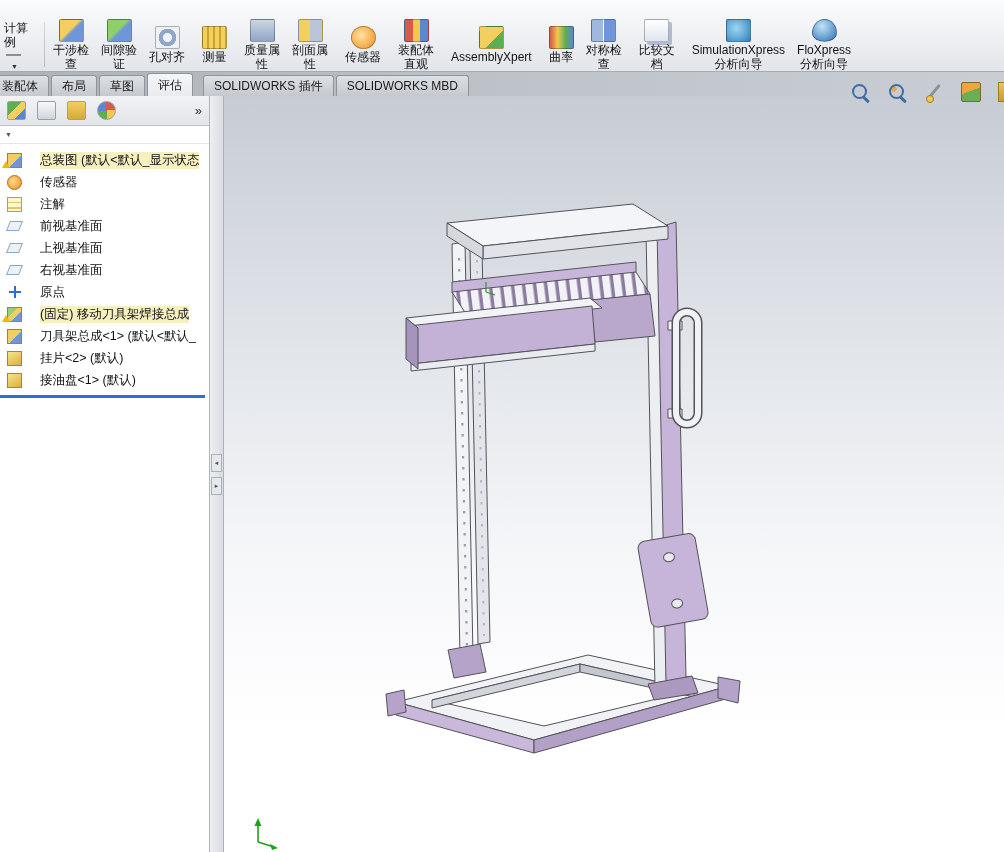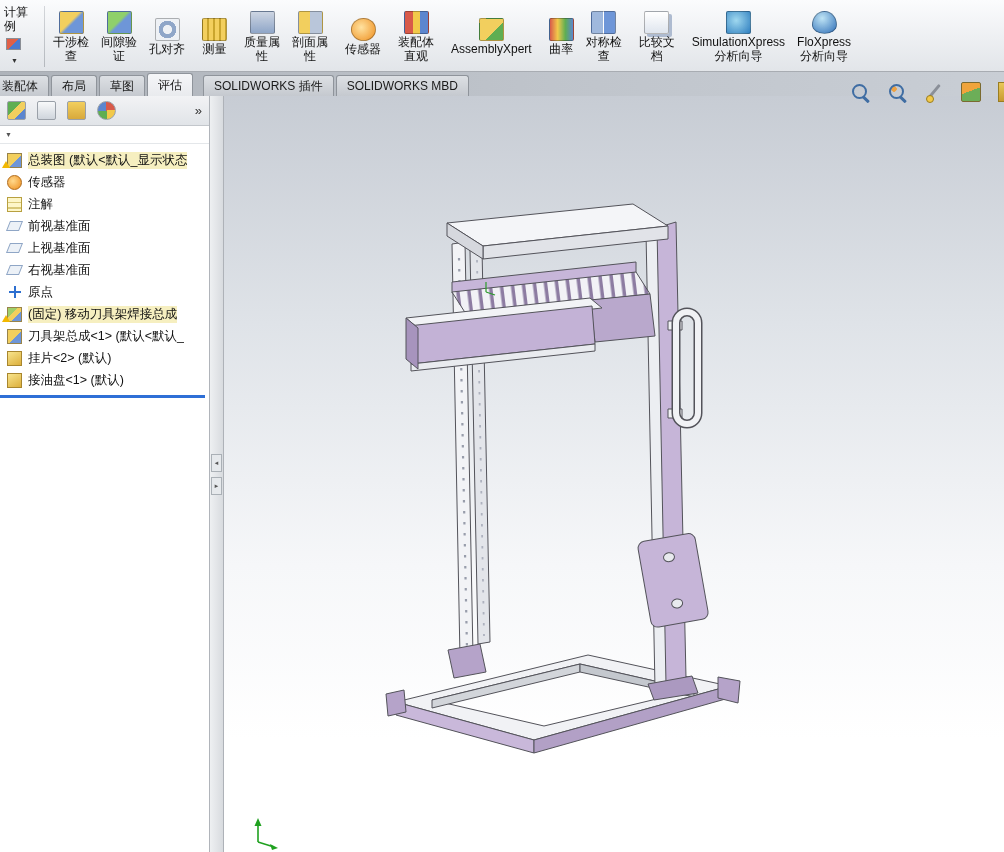--- a/index.html
+++ b/index.html
@@ -3,21 +3,21 @@
 <meta charset="utf-8">
 <style>
   *{box-sizing:border-box;margin:0;padding:0}
   html,body{width:1004px;height:852px;overflow:hidden}
   body{font-family:"Liberation Sans","DejaVu Sans",sans-serif;background:#fff;color:#111}
   .app{position:relative;width:1004px;height:852px;overflow:hidden;background:#fff}
 
   
   .ribbon{position:absolute;left:0;top:0;width:100%;height:72px;
     background:linear-gradient(#fbfcfd,#edeff2 55%,#e2e5e9);
-    border-bottom:1px solid #a8acb2;display:flex;align-items:stretch;padding-top:2px}
+    border-bottom:1px solid #a8acb2;display:flex;align-items:stretch;padding-top:18px}
   .partial{width:42px;flex:none;display:flex;flex-direction:column;align-items:flex-start;
     padding:4px 2px 0 4px;font-size:12px;line-height:15px;overflow:hidden}
   .pic{width:15px;height:12px;background:linear-gradient(135deg,#e06048 0 50%,#4a7ad0 50%);
     border:1px solid #8a8e95;margin-top:5px;margin-left:2px}
   .pchev{font-size:7px;color:#333;margin:3px 0 0 7px}
   .rbuttons{display:flex;align-items:center}
   .rbtn{display:flex;flex-direction:column;align-items:center;padding:3px 6px 2px;
     white-space:nowrap;cursor:default}
   .rline{font-size:12px;line-height:13.5px}
   .ricon{width:25px;height:23px;margin-bottom:2px;border:1px solid rgba(0,0,0,.28);border-radius:2px}
@@ -56,21 +56,21 @@
     border-bottom:1px solid #c3c7cc;display:flex;align-items:center;gap:11px;padding:0 7px}
   .ptab{width:19px;height:19px;border:1px solid #9aa0a8;border-radius:2px;background:#fff;flex:none}
   [data-picon="feature-manager"]{background:linear-gradient(135deg,#5fae52 0 40%,#f2cf5e 40% 70%,#5c86cf 70%)}
   [data-picon="property-manager"]{background:linear-gradient(#f8f9fa,#cfd5dc)}
   [data-picon="configuration-manager"]{background:linear-gradient(#f2cf5e,#d8a93c)}
   [data-picon="display-manager"]{background:conic-gradient(#d85a4a 0 25%,#f2c94a 0 50%,#5fae52 0 75%,#5c86cf 0);border-radius:50%}
   .pchev2{margin-left:auto;font-size:13px;color:#333}
   .filter-row{height:18px;flex:none;border-bottom:1px solid #e4e7ea;display:flex;align-items:center;padding:0 5px}
   .fglyph{font-size:7px;color:#555}
   .tree{padding:5px 0 0 2px;font-size:12.5px;overflow:hidden}
-  .trow{display:flex;align-items:center;gap:6px;height:22px;padding-left:5px;white-space:nowrap}
+  .trow{display:flex;align-items:center;gap:18px;height:22px;padding-left:5px;white-space:nowrap}
   .ticon{width:15px;height:15px;flex:none;position:relative}
   .tlabel{overflow:hidden}
   .tlabel.hl{background:#f6efc0}
   [data-ticon="assembly"],[data-ticon="subassembly"]{background:linear-gradient(135deg,#f2cf5e 0 55%,#6e96d8 55%);border:1px solid #98834a}
   [data-ticon="weldment"]{background:linear-gradient(135deg,#9fcf6a 0 35%,#f2cf5e 35% 65%,#6e96d8 65%);border:1px solid #98834a}
   [data-ticon="part"]{background:linear-gradient(150deg,#f8e48c,#dcaf3c);border:1px solid #a8862e}
   [data-ticon="sensors"]{background:radial-gradient(circle at 38% 38%,#ffd98c,#ee8d1d);border-radius:50%;border:1px solid #b06a18}
   [data-ticon="annotations"]{background:repeating-linear-gradient(#fdf6c8 0 4px,#d8c878 4px 5.5px);border:1px solid #b8a040}
   [data-ticon="plane"]{border:1.5px solid #8fa6c6;transform:skewX(-22deg);width:13px;height:10px;margin:2px 1px;background:rgba(180,200,225,.25)}
   [data-ticon="origin"]{background:linear-gradient(#2d6fd0 0 0) center/2px 12px no-repeat,linear-gradient(#2d6fd0 0 0) center/12px 2px no-repeat}

